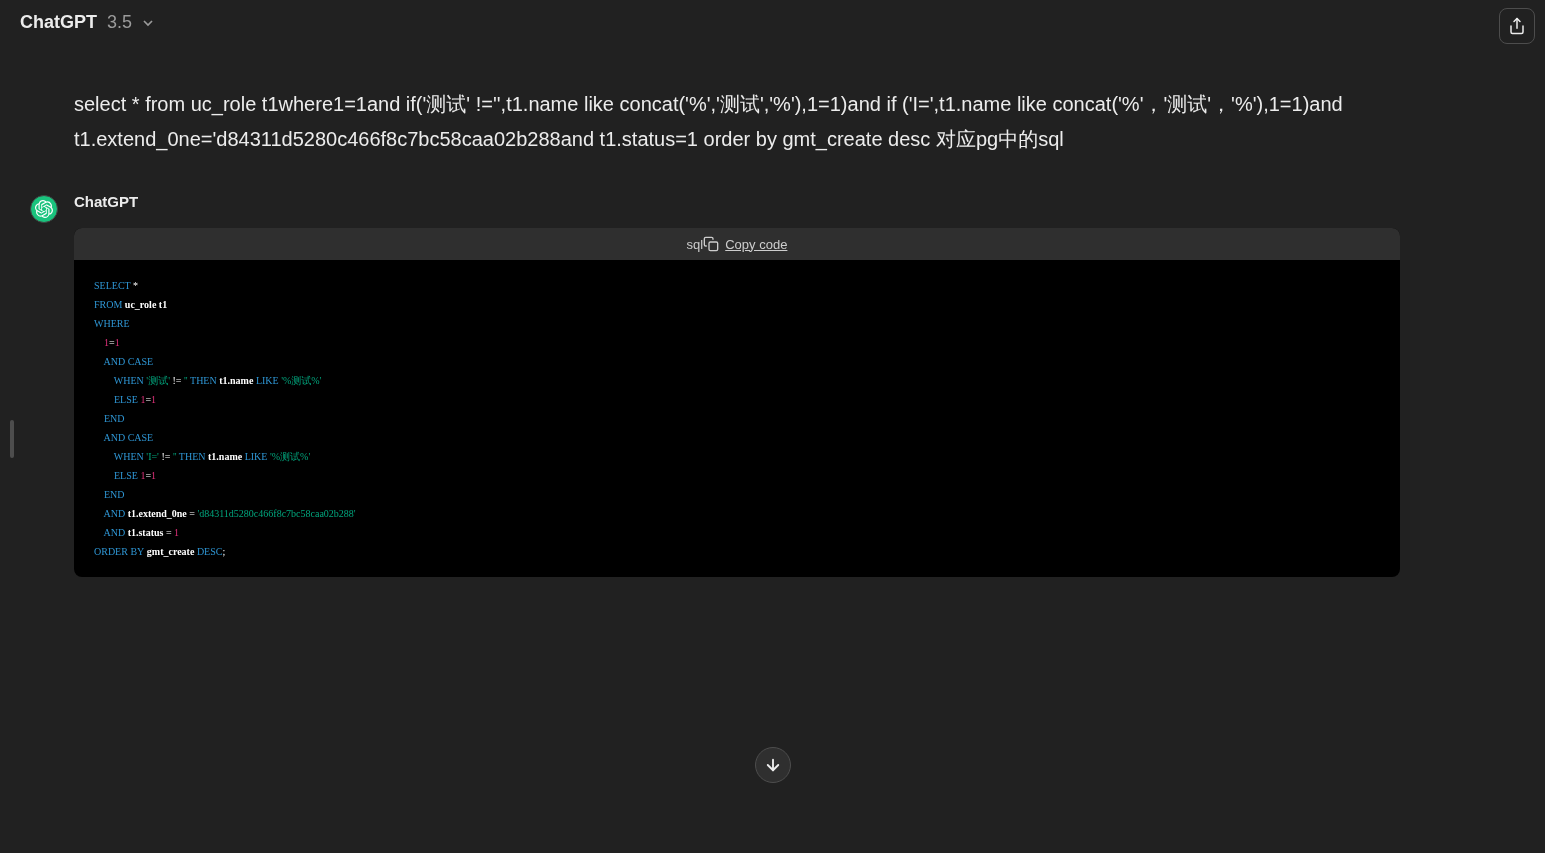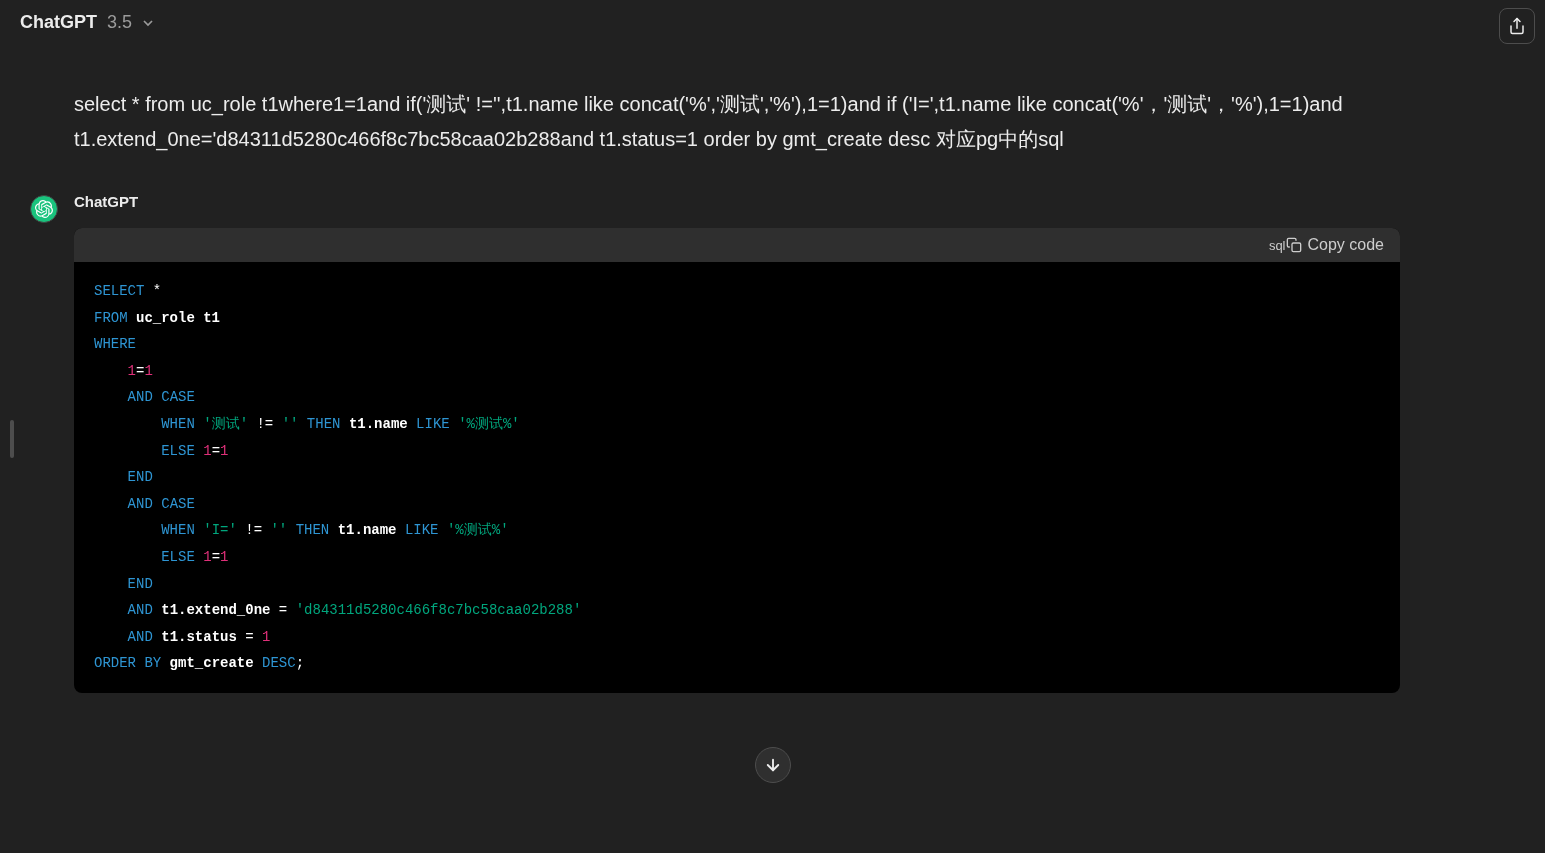--- a/index.html
+++ b/index.html
@@ -94,40 +94,41 @@
     .code-block-wrapper {
       margin-top: 18px;
       background: #000;
       border-radius: 8px;
       overflow: hidden;
     }
     .code-header {
       background: #2f2f2f;
       padding: 8px 16px;
       display: flex;
-      justify-content: flex-end;
+      justify-content: center;
       align-items: center;
       font-size: 13px;
       color: #cdcdcd;
     }
     .copy-button {
       display: flex;
       align-items: center;
       gap: 6px;
       background: none;
       border: none;
       color: #cdcdcd;
       cursor: pointer;
-      font-size: 16px;
+      font-size: 13px;
+      text-decoration: underline;
     }
     .copy-button svg { width: 16px; height: 16px; }
     .code-content {
       padding: 16px 20px;
-      font-family: Liberation Mono, monospace;
-      font-size: 14px;
+      font-family: Liberation Serif, serif;
+      font-size: 10px;
       line-height: 1.9;
       color: #fff;
       white-space: pre;
       overflow-x: auto;
     }
     .tok-kw { color: #2e95d3; }
     .tok-num { color: #df3079; }
     .tok-str { color: #00a67d; }
     .tok-op { color: #fff; }
     .tok-id { color: #fff; font-weight: 600; }

